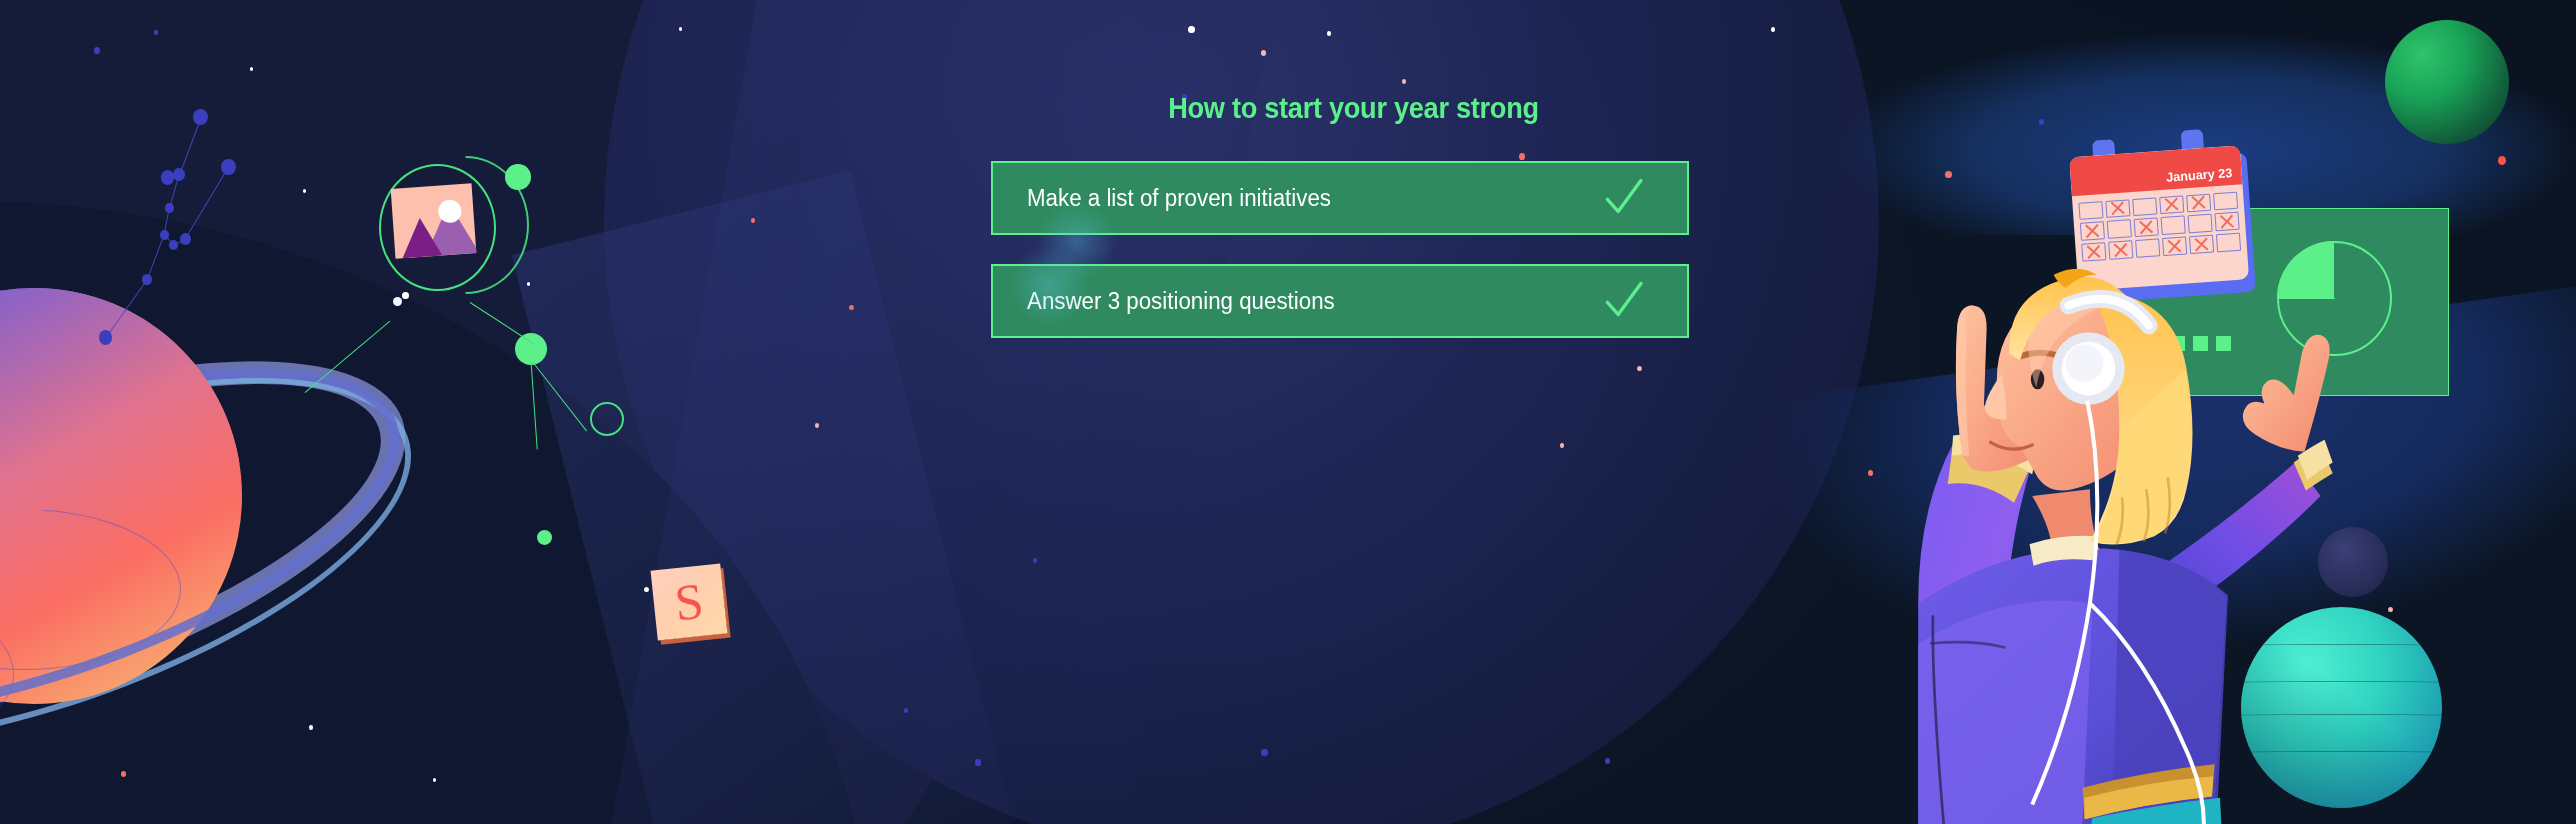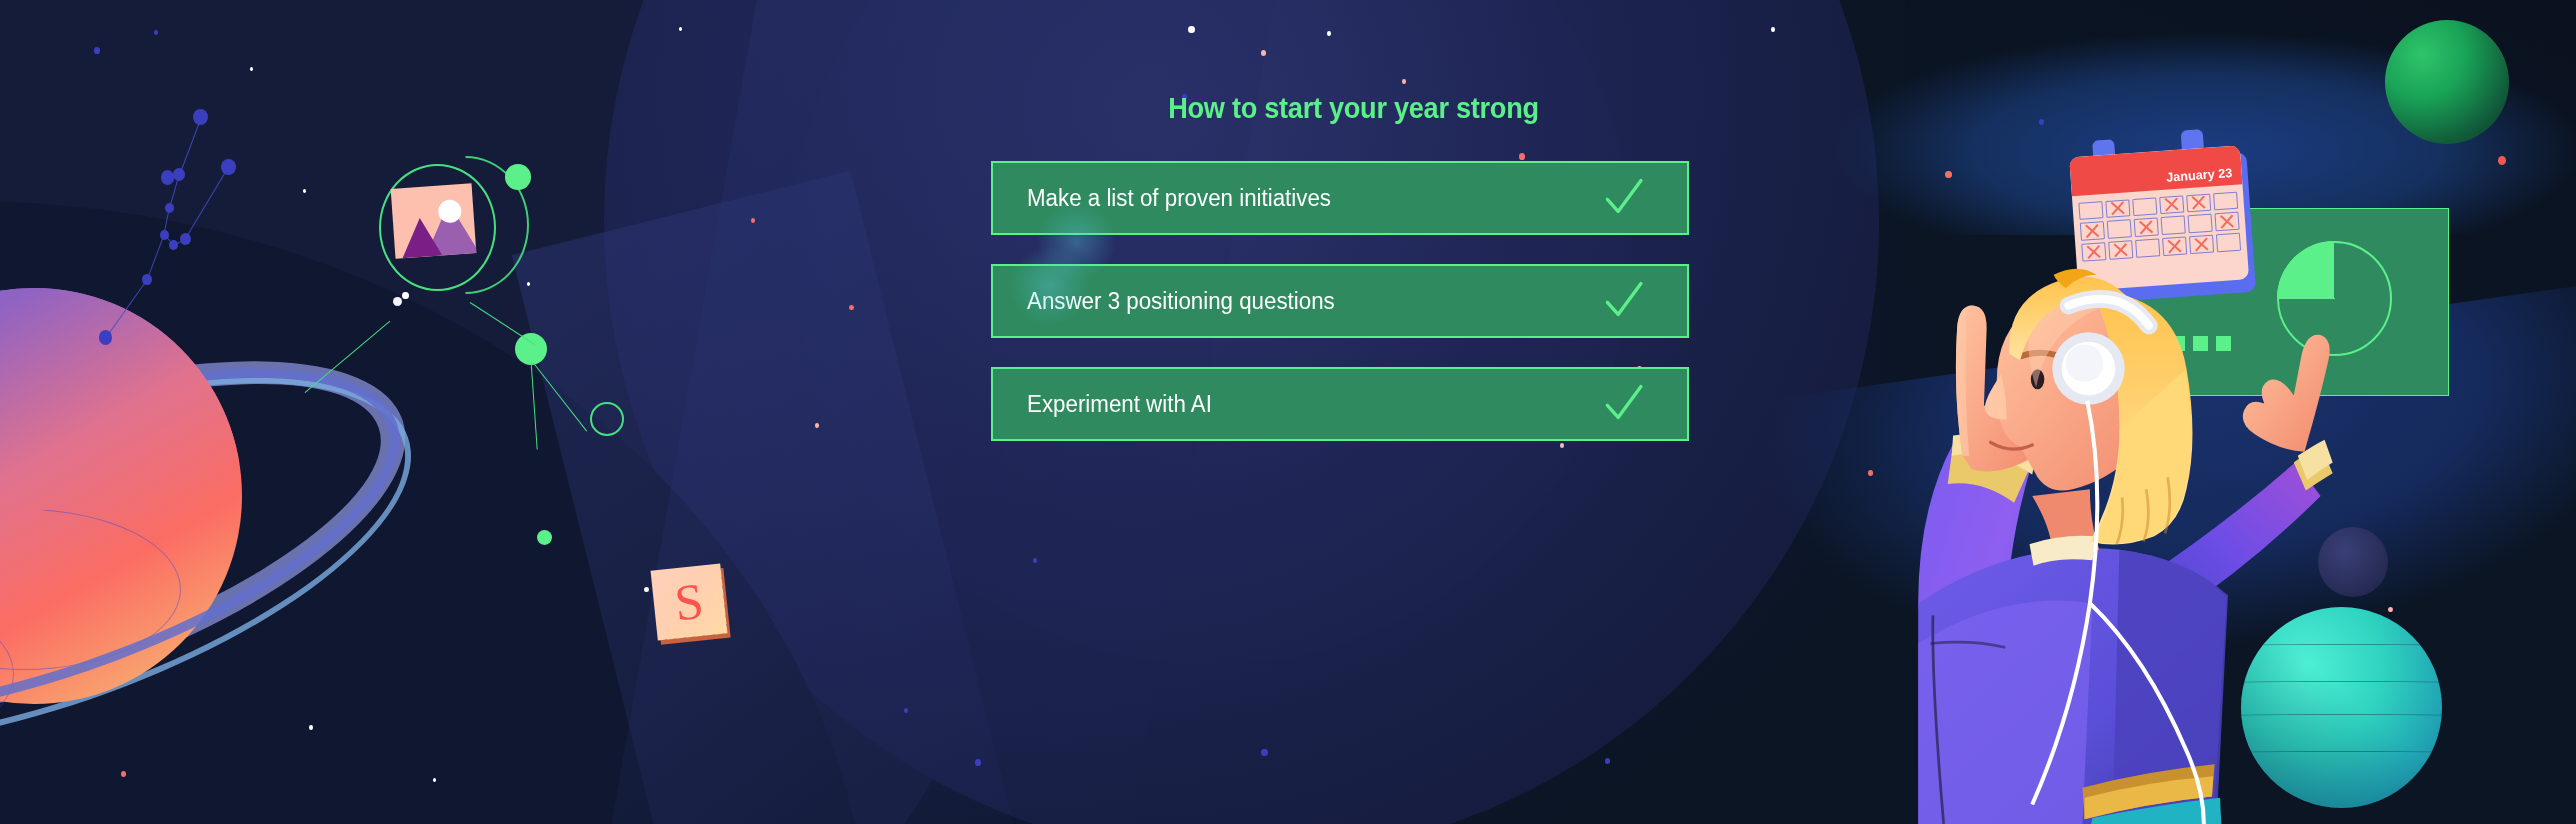--- a/index.html
+++ b/index.html
@@ -345,28 +345,20 @@
         </div>
       </div>
       <div class="ck-card" style="background: rgb(47, 138, 95); border-color: rgb(92, 240, 138);">
         <div class="ck-label">Answer 3 positioning questions</div>
         <div class="ck-mark">
           <svg width="43" height="43" viewBox="0 0 64 64">
             <path d="M8 34 L24 52 L58 6" fill="none" stroke="#5cf08a" stroke-width="5" stroke-linecap="round" stroke-linejoin="round"></path>
           </svg>
         </div>
       </div>
-      <div class="ck-card" style="background: rgb(47, 138, 95); border-color: rgb(92, 240, 138);">
-        <div class="ck-label">Experiment with AI</div>
-        <div class="ck-mark">
-          <svg width="43" height="43" viewBox="0 0 64 64">
-            <path d="M8 34 L24 52 L58 6" fill="none" stroke="#5cf08a" stroke-width="5" stroke-linecap="round" stroke-linejoin="round"></path>
-          </svg>
-        </div>
-      </div>
       <div class="ck-glow" style="left: 45px; top: 40px;"></div>
       <div class="ck-glow" style="left: 18px; top: 84px;"></div>
     </div>
 
   <div class="cal-panel">
     <div class="cal-dots" id="paneldots">
         <i style="background: rgb(92, 240, 138);"></i>
         <i style="background: rgb(92, 240, 138);"></i>
         <i style="background: rgb(92, 240, 138);"></i>
       </div>

